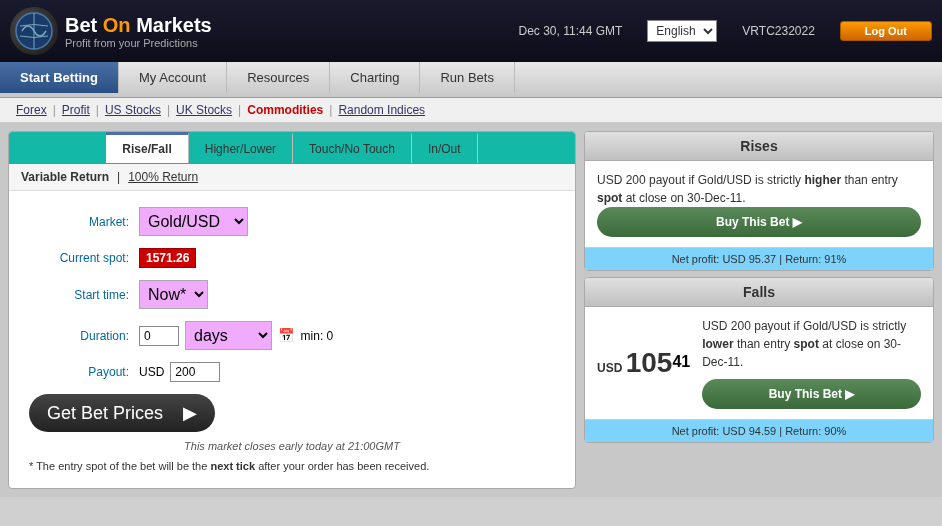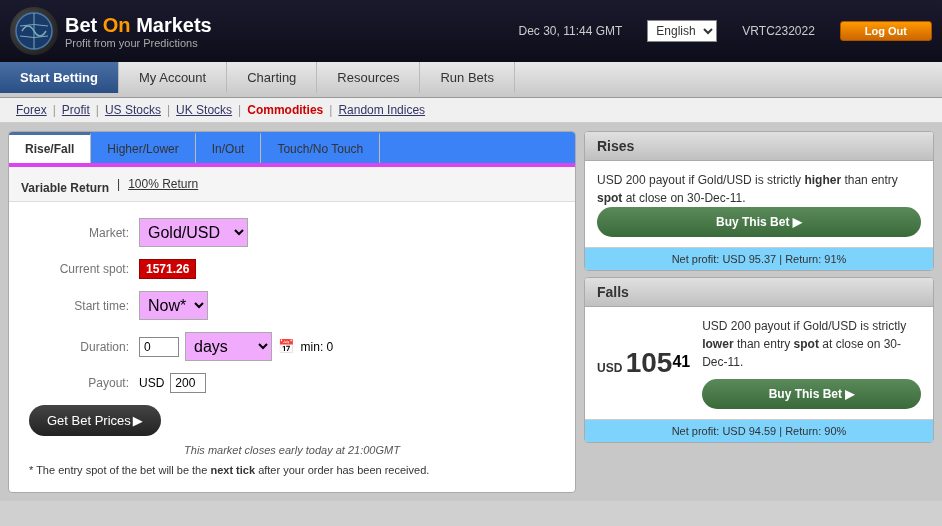--- a/index.html
+++ b/index.html
@@ -67,74 +67,75 @@
     .subnav-item.active { color: #c00; font-weight: bold; text-decoration: none; cursor: default; }
     .subnav-sep { color: #999; }
 
     
     #main { display: flex; gap: 0; padding: 8px; background: #c8c8c8; }
 
     
     #left-panel { flex: 1; background: white; border: 1px solid #aaa; border-radius: 4px; overflow: hidden; }
 
     
-    #bet-tabs { display: flex; background: #3b82f6; border-bottom: 4px solid #d946ef; }
+    #bet-tabs { display: flex; background: #14b8a6; border-bottom: 1px solid #d946ef; justify-content: center; }
     .bet-tab {
       padding: 7px 16px; cursor: pointer; font-size: 12px; color: #333;
       border-right: 1px solid #bbb; border-top: 3px solid transparent;
     }
     .bet-tab.active {
       background: white; font-weight: bold; color: #333;
       border-top: 3px solid #4a6fa5;
     }
 
     
     #return-type {
       padding: 6px 12px; background: #f5f5f5; border-bottom: 1px solid #ddd;
       font-size: 12px; display: flex; align-items: center; gap: 8px;
     }
     #return-type span { color: #333; }
     .return-link { color: #336; text-decoration: underline; cursor: pointer; }
-    .return-active { font-weight: bold; color: #333; margin-top: 8px; }
+    .return-active { font-weight: bold; color: #333; }
     .return-sep { color: #999; }
 
     
     #form-area { padding: 16px 20px; }
     .form-row { display: flex; align-items: center; margin-bottom: 12px; }
-    .form-label { width: 110px; text-align: right; padding-right: 10px; color: #737373; font-size: 12px; }
+    .form-label { width: 110px; text-align: right; padding-right: 10px; color: #0369a1; font-size: 12px; }
     .form-field { display: flex; align-items: center; gap: 6px; }
 
     select.form-select { padding: 4px 4px; font-size: 16px; border: 1px solid #aaa; background: #f0abfc; }
     .spot-value {
       background: #c00; color: white; padding: 2px 6px; font-size: 12px; font-weight: bold;
       border: 1px solid #900;
     }
 
     #get-bet-btn {
       background: linear-gradient(to bottom, #444, #222);
       color: white; border: none; padding: 8px 18px;
-      font-size: 13px; cursor: pointer; border-radius: 20px;
-      display: flex; align-items: center; gap: 2px;
+      font-size: 18px; cursor: pointer; border-radius: 20px;
+      display: flex; align-items: center; gap: 20px;
     }
 
     .market-note { font-size: 11px; color: #555; font-style: italic; margin: 8px 0; text-align: center; }
     .tick-note { font-size: 11px; color: #333; margin-top: 4px; }
 
     #calendar-btn {
       background: none; border: none; cursor: pointer; padding: 0;
     }
 
     
     #right-panel { width: 350px; margin-left: 8px; display: flex; flex-direction: column; gap: 6px; }
 
     .panel-box { background: white; border: 1px solid #aaa; border-radius: 4px; overflow: hidden; }
     .panel-header {
       background: linear-gradient(to bottom, #e0e0e0, #c0c0c0);
       padding: 6px 12px; font-size: 14px; font-weight: bold; color: #333;
       border-bottom: 1px solid #aaa;
+      text-align: center;
     }
     .panel-body { padding: 10px 12px; display: flex; align-items: center; gap: 12px; }
 
     .price-display { text-align: center; min-width: 90px; }
     .price-currency { font-size: 12px; font-weight: bold; color: #333; }
     .price-main { font-size: 28px; font-weight: bold; color: #333; }
     .price-decimal { font-size: 16px; font-weight: bold; vertical-align: super; }
 
     .payout-text { font-size: 12px; color: #333; line-height: 1.5; flex: 1; }
     .payout-text strong { font-weight: bold; }
@@ -145,21 +146,21 @@
       font-size: 12px; font-weight: bold; cursor: pointer; border-radius: 15px;
       white-space: nowrap; min-width: 100px; text-align: center;
     }
 
     .net-profit {
       background: #7dd3fc; padding: 5px 12px; font-size: 11px; color: #333;
       border-top: 1px solid #ccc; text-align: center;
     }
 
     .days-input { width: 40px; padding: 2px 4px; font-size: 12px; border: 1px solid #888; }
-    .payout-input { width: 36px; padding: 2px 4px; font-size: 12px; border: 1px solid #888; }
+    .payout-input { width: 50px; padding: 2px 4px; font-size: 12px; border: 1px solid #888; }
   </style>
 </head>
 <body>
 
 <div id="header">
   <div id="logo-area">
     <div id="logo-circle">
       <svg width="40" height="40" viewBox="0 0 40 40">
         <circle cx="20" cy="20" r="18" fill="#1a3a6a" stroke="#4a7aaa" stroke-width="1.5"></circle>
         <path d="M8 20 Q14 10 20 20 Q26 30 32 20" fill="none" stroke="#7ab" stroke-width="1.5"></path>
@@ -181,22 +182,22 @@
       <option>English</option>
     </select>
     <span id="user-id">VRTC232022</span>
     <button id="logout-btn">Log Out</button>
   </div>
 </div>
 
 <div id="nav">
   <div class="nav-item active">Start Betting</div>
   <div class="nav-item">My Account</div>
+  <div class="nav-item">Resources</div>
   <div class="nav-item">Charting</div>
-  <div class="nav-item">Resources</div>
   <div class="nav-item">Run Bets</div>
 </div>
 
 <div id="subnav">
   <span class="subnav-item">Forex</span>
   <span class="subnav-sep"> | </span>
   <span class="subnav-item">Profit</span>
   <span class="subnav-sep"> | </span>
   <span class="subnav-item">US Stocks</span>
   <span class="subnav-sep"> | </span>
@@ -207,22 +208,22 @@
   <span class="subnav-item">Random Indices</span>
 </div>
 
 <div id="main">
 
   <div id="left-panel">
 
     <div id="bet-tabs">
       <div class="bet-tab active">Rise/Fall</div>
       <div class="bet-tab">Higher/Lower</div>
+      <div class="bet-tab">Touch/No Touch</div>
       <div class="bet-tab">In/Out</div>
-      <div class="bet-tab">Touch/No Touch</div>
     </div>
 
     <div id="return-type">
       <span class="return-active">Variable Return</span>
       <span class="return-sep">|</span>
       <span class="return-link">100% Return</span>
     </div>
 
     <div id="form-area">
 

